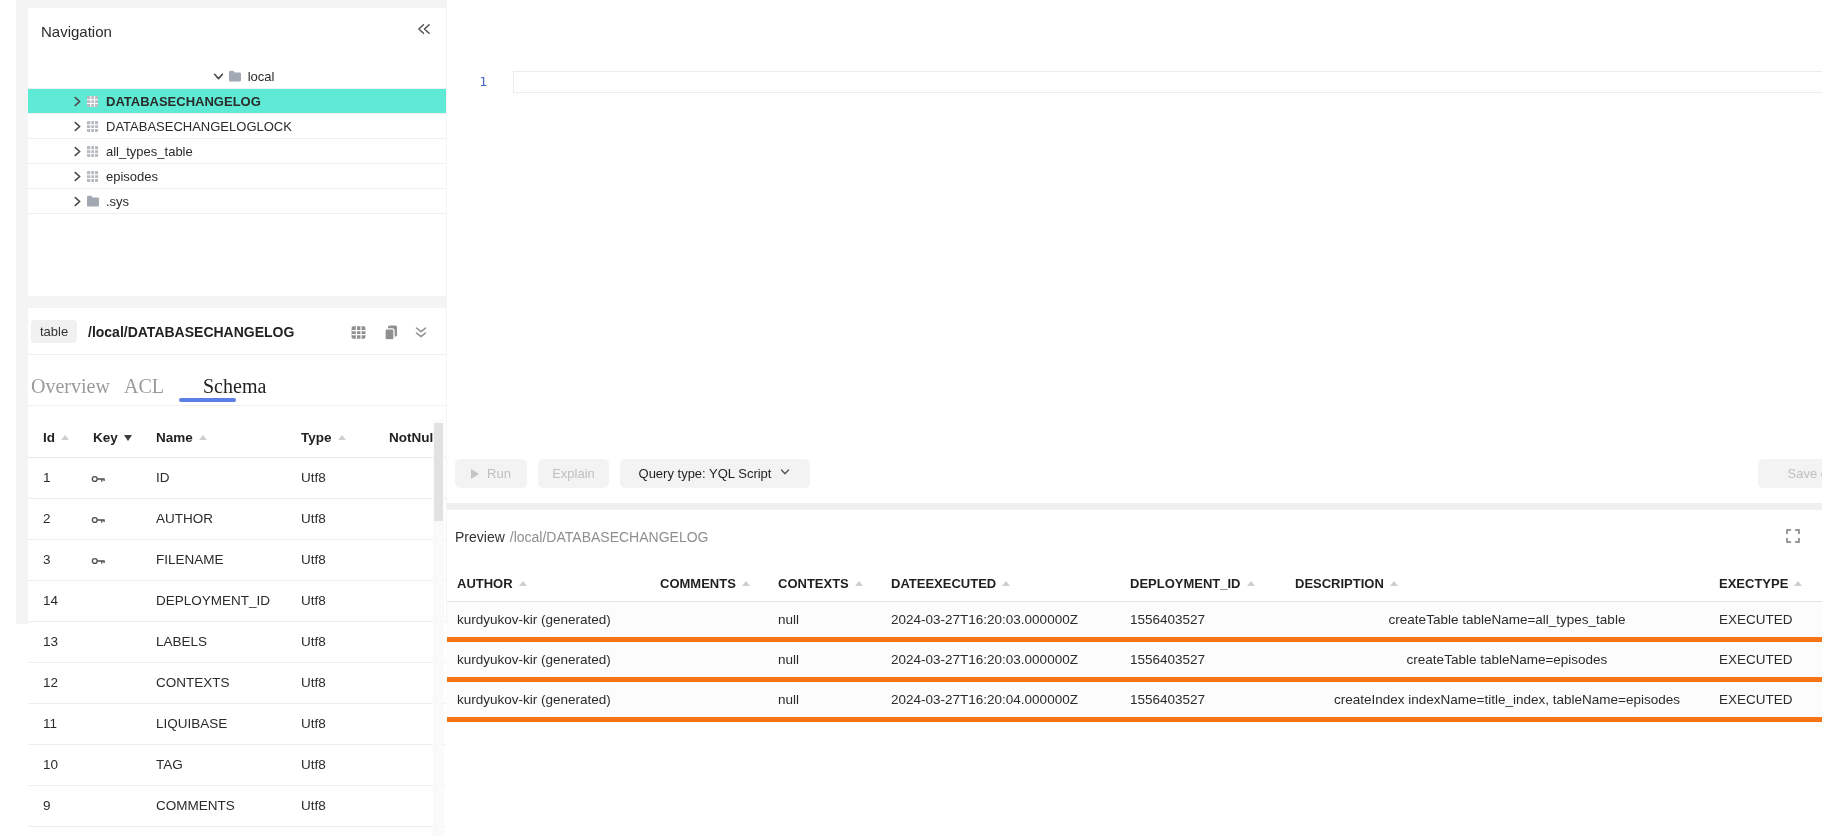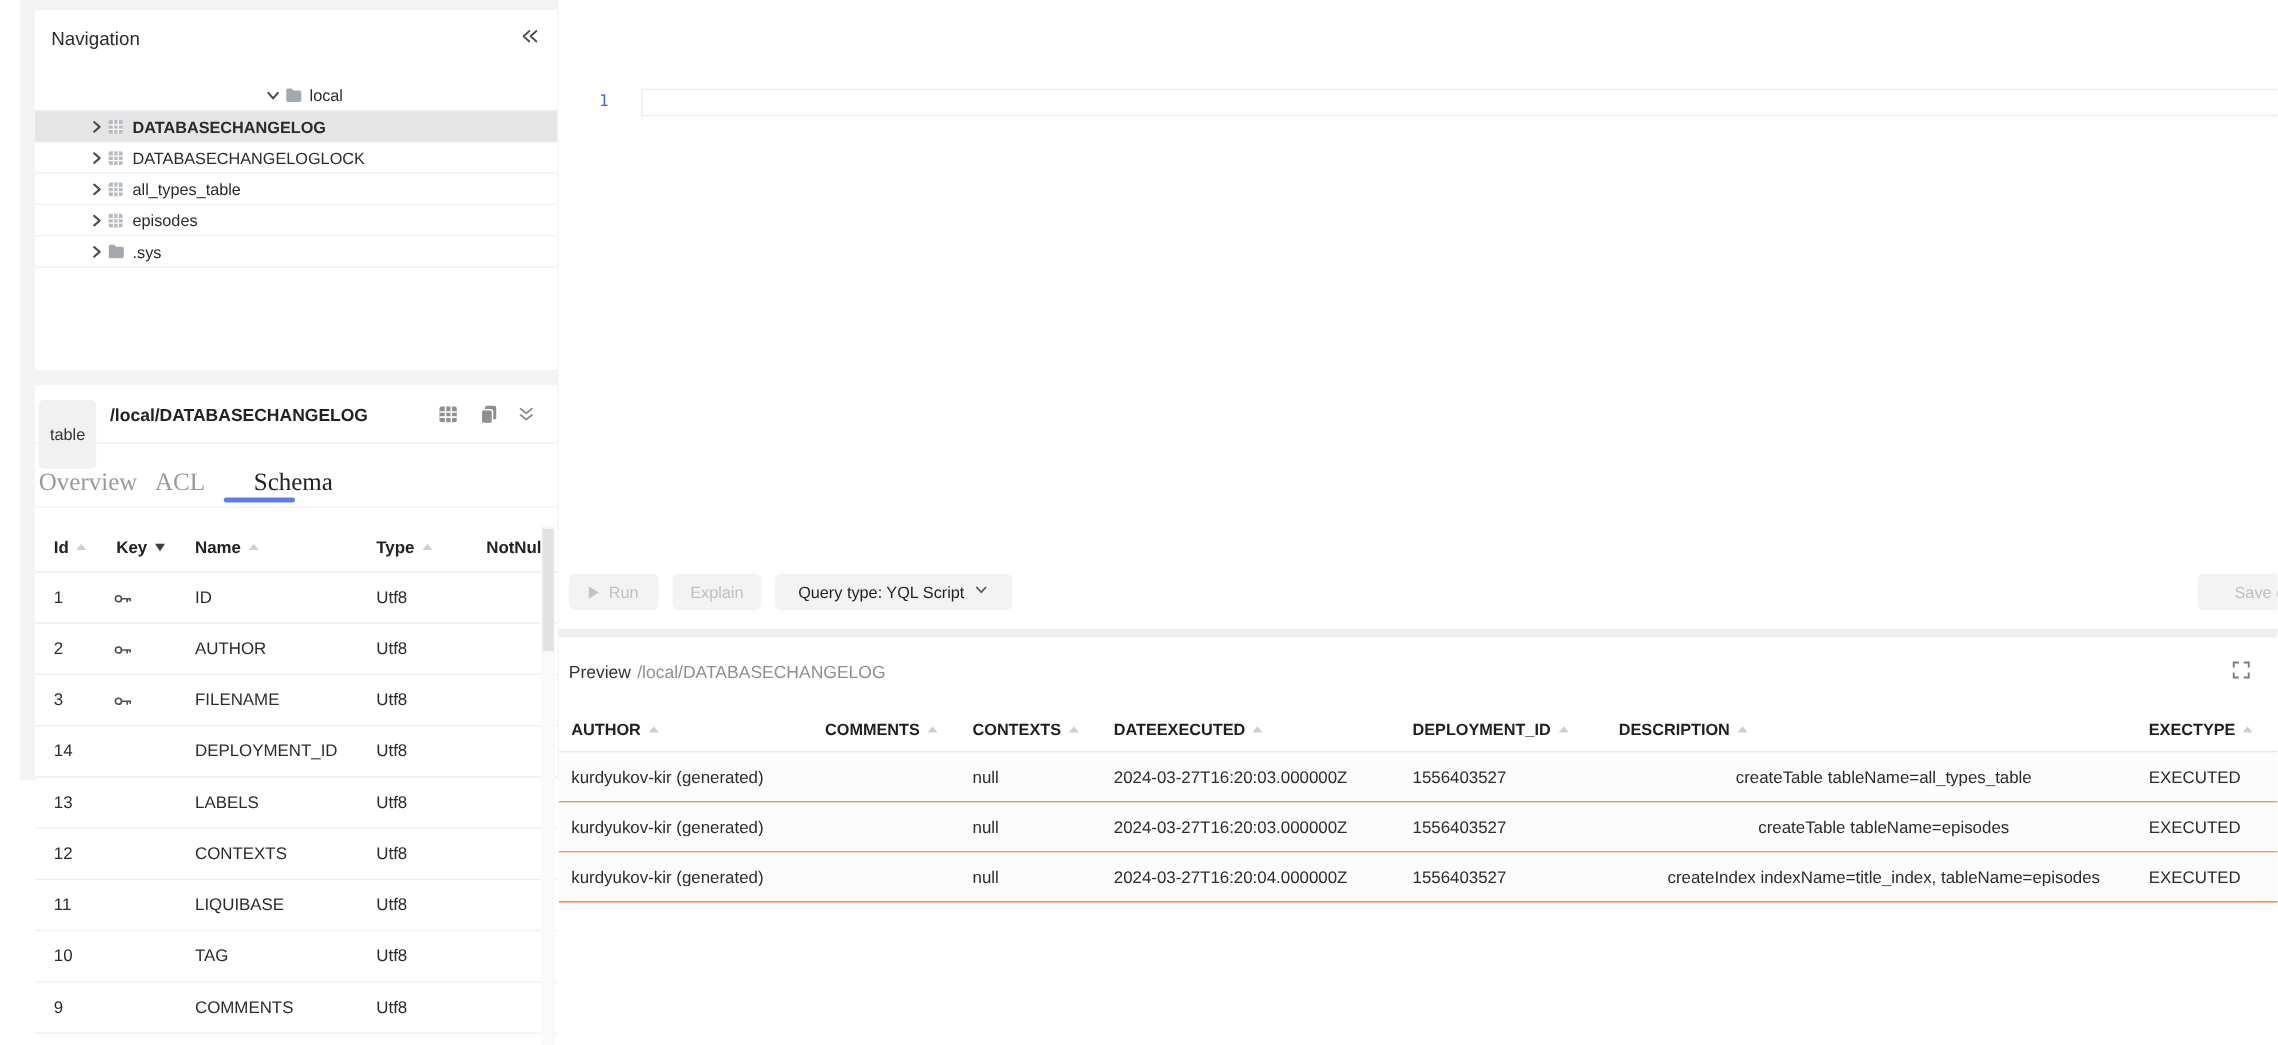--- a/index.html
+++ b/index.html
@@ -16,28 +16,28 @@
   .nav-card  { left:12px; top:8px;   width:418px; height:288px; overflow:hidden; }
   .info-card { left:12px; top:308px; width:418px; height:528px; overflow:hidden; }
 
   .nav-title { position:absolute; left:13px; top:15px; font-size:15px; font-weight:500; color:#2b2b2b; }
   .collapse-btn { position:absolute; right:14px; top:14px; width:18px; height:18px; display:flex; align-items:center; justify-content:center; cursor:pointer; }
 
   .tree { position:absolute; left:0; right:0; top:56px; }
   .tree-row { position:relative; height:24px; display:flex; align-items:center; border-bottom:1px solid #f0f0f0; font-size:13px; color:#2b2b2b; }
   .tree-row.lvl0 { padding-left:10px;justify-content:center; }
   .tree-row.lvl1 { padding-left:40px; }
-  .tree-row.selected { background:#e5e5e5;text-align:right; }
+  .tree-row.selected { background:#5eead4;text-align:right; }
   .tree-row.selected .tree-label { font-weight:700; }
   .tw { width:18px; display:flex; align-items:center; justify-content:center; flex:0 0 18px; }
   .ti { width:20px; display:flex; align-items:center; flex:0 0 20px; }
   .tree-label { white-space:nowrap; }
 
   
-  .kind-badge { position:absolute; left:3px; top:12px; background:#f1f1f1; border-radius:4px; padding:20px 9px; font-size:13px; color:#333; }
+  .kind-badge { position:absolute; left:3px; top:12px; background:#f1f1f1; border-radius:4px; padding:4px 9px; font-size:13px; color:#333; }
   .entity-path { position:absolute; left:60px; top:16px; font-size:14px; font-weight:700; color:#222; white-space:nowrap; }
   .ent-ic { position:absolute; top:17px; width:18px; height:18px; display:flex; align-items:center; justify-content:center; cursor:pointer; }
   .ent-ic.i1 { left:321px; } .ent-ic.i2 { left:354px; } .ent-ic.i3 { left:384px; }
   .entity-sep { position:absolute; left:0; right:0; top:46px; height:0; border-bottom:1px solid #efefef; }
 
   
   .info-tab { position:absolute; top:67px; font-size:20px; color:#9a9a9a; cursor:pointer; white-space:nowrap;font-family:Liberation Serif, serif; }
   .info-tab.active { color:#222;margin-left:24px; }
   .t-ov { left:3px; } .t-acl { left:96px; } .t-sch { left:151px; }
   .info-tab-underline { position:absolute; left:151px; top:90px; width:57px; height:4px; border-radius:2px; }
@@ -82,21 +82,21 @@
   .section-divider { position:absolute; left:0; right:0; top:503px; height:7px; background:#efefef; }
 
   .preview-titlebar { position:absolute; left:8px; top:529px; font-size:14px; }
   .pv-label { color:#333; }
   .pv-path { color:#8f8f8f; margin-left:5px; }
   .fullscreen-btn { position:absolute; left:1336px; top:528px; width:20px; height:20px; display:flex; align-items:center; justify-content:center; cursor:pointer; }
 
   .ptable-head { position:absolute; left:0; right:0; top:565px; height:37px; border-bottom:1px solid #e2e2e2; display:flex; align-items:center; padding-left:10px; box-sizing:border-box; font-size:13px; font-weight:700; color:#1f1f1f; }
   .ph-cell { display:flex; align-items:center; gap:6px; flex:0 0 auto; cursor:pointer; white-space:nowrap; overflow:hidden; }
   .prows { position:absolute; left:0; right:0; top:602px; }
-  .prow { height:40px; border-bottom:1px solid #f97316; display:flex; align-items:center; padding-left:10px; box-sizing:border-box; font-size:13.5px; color:#2b2b2b; background:#fcfcfc; }
+  .prow { height:40px; border-bottom:5px solid #f97316; display:flex; align-items:center; padding-left:10px; box-sizing:border-box; font-size:13.5px; color:#2b2b2b; background:#fcfcfc; }
   .pc { flex:0 0 auto; white-space:nowrap; overflow:hidden; }
   .cw0 { width:203px; } .cw1 { width:118px; } .cw2 { width:113px; } .cw3 { width:239px; }
   .cw4 { width:165px; } .cw5 { width:424px;text-align:center; } .cw6 { width:110px; }
 </style>
 </head>
 <body>
 
 <div class="left-region">
 
   <div class="card nav-card">

